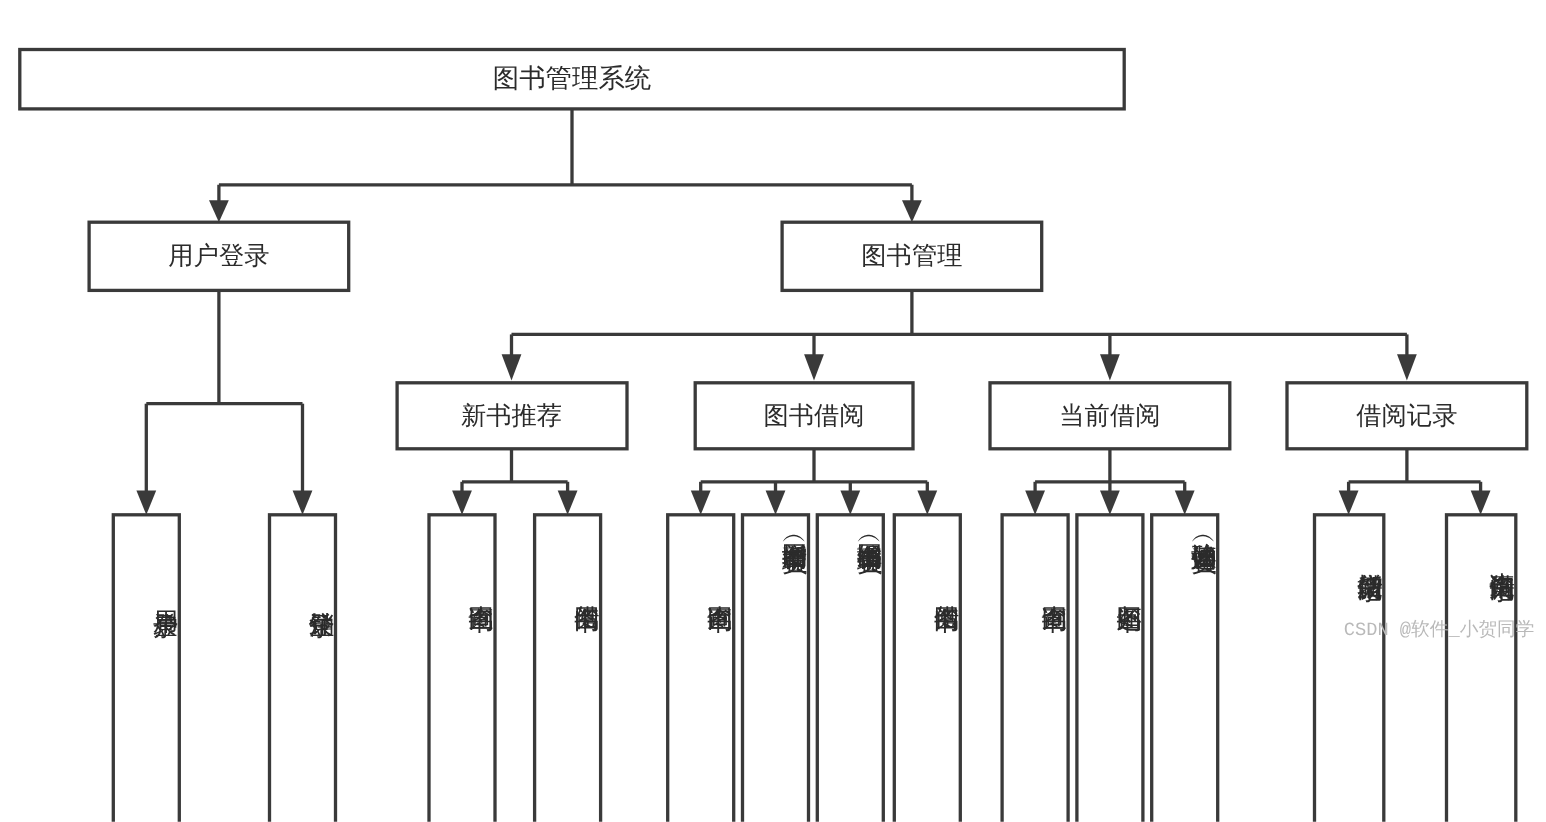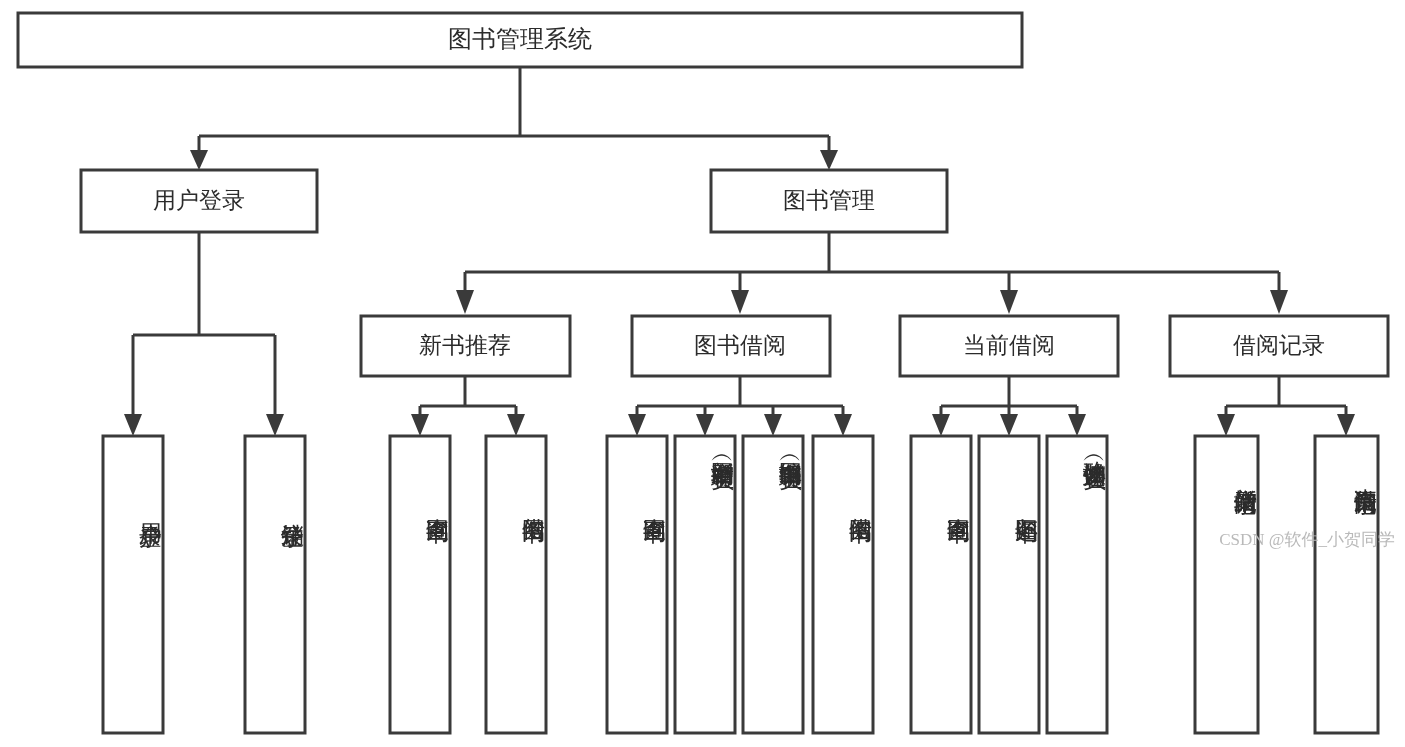--- a/index.html
+++ b/index.html
@@ -11,20 +11,21 @@
     width: 1405px;
     height: 747px;
     font-family: "Liberation Sans", "DejaVu Sans", sans-serif;
     overflow: hidden;
     position: relative;
   }
   #diagram-root {
     position: relative;
     width: 1405px;
     height: 555px;
+    margin-top: 32px;
   }
   svg#tree-svg {
     position: absolute;
     left: 0;
     top: 0;
     width: 1405px;
     height: 747px;
     display: block;
   }
   .node-rect {
@@ -61,21 +62,21 @@
     line-height: 1.06;
     color: #2b2b2b;
     letter-spacing: 1px;
     white-space: nowrap;
     pointer-events: none;
   }
   .watermark {
     position: absolute;
     right: 10px;
     bottom: 4px;
-    font-family: Liberation Serif, serif;
+    font-family: Liberation Mono, monospace;
     font-size: 17px;
     color: #b9b9b9;
     white-space: nowrap;
     user-select: none;
   }
 </style>
 </head>
 <body>
 
 <div id="diagram-root">

